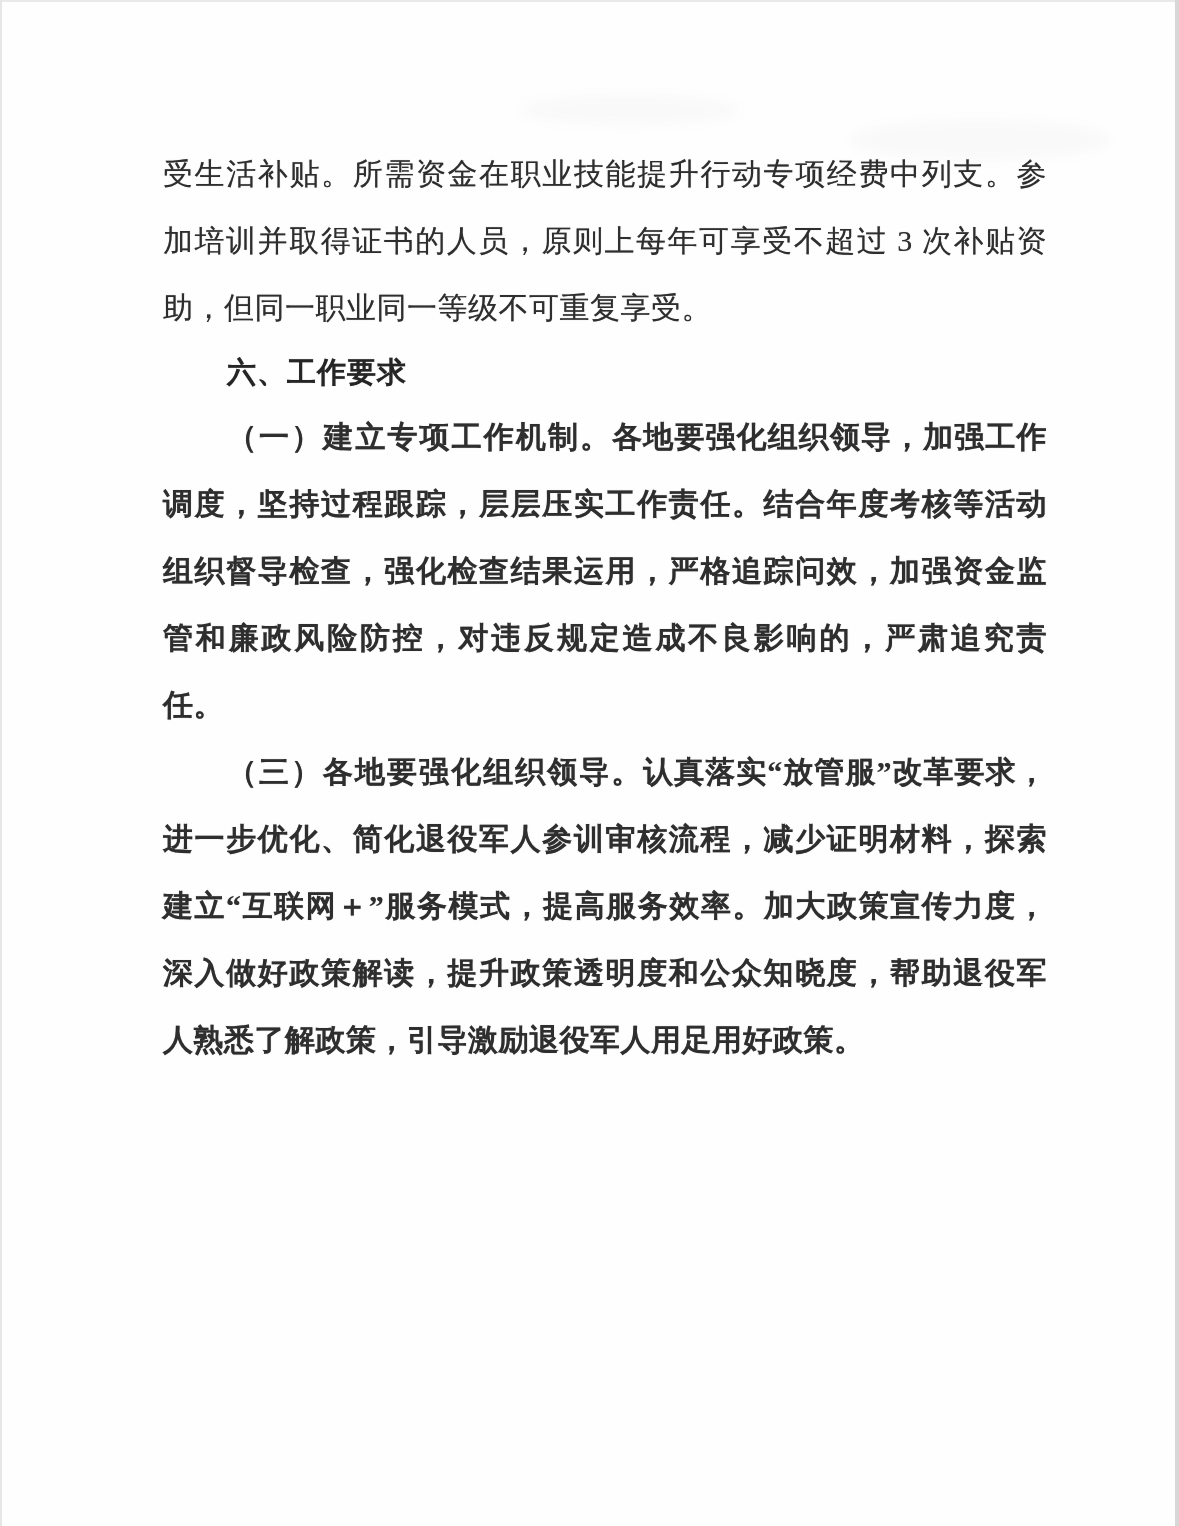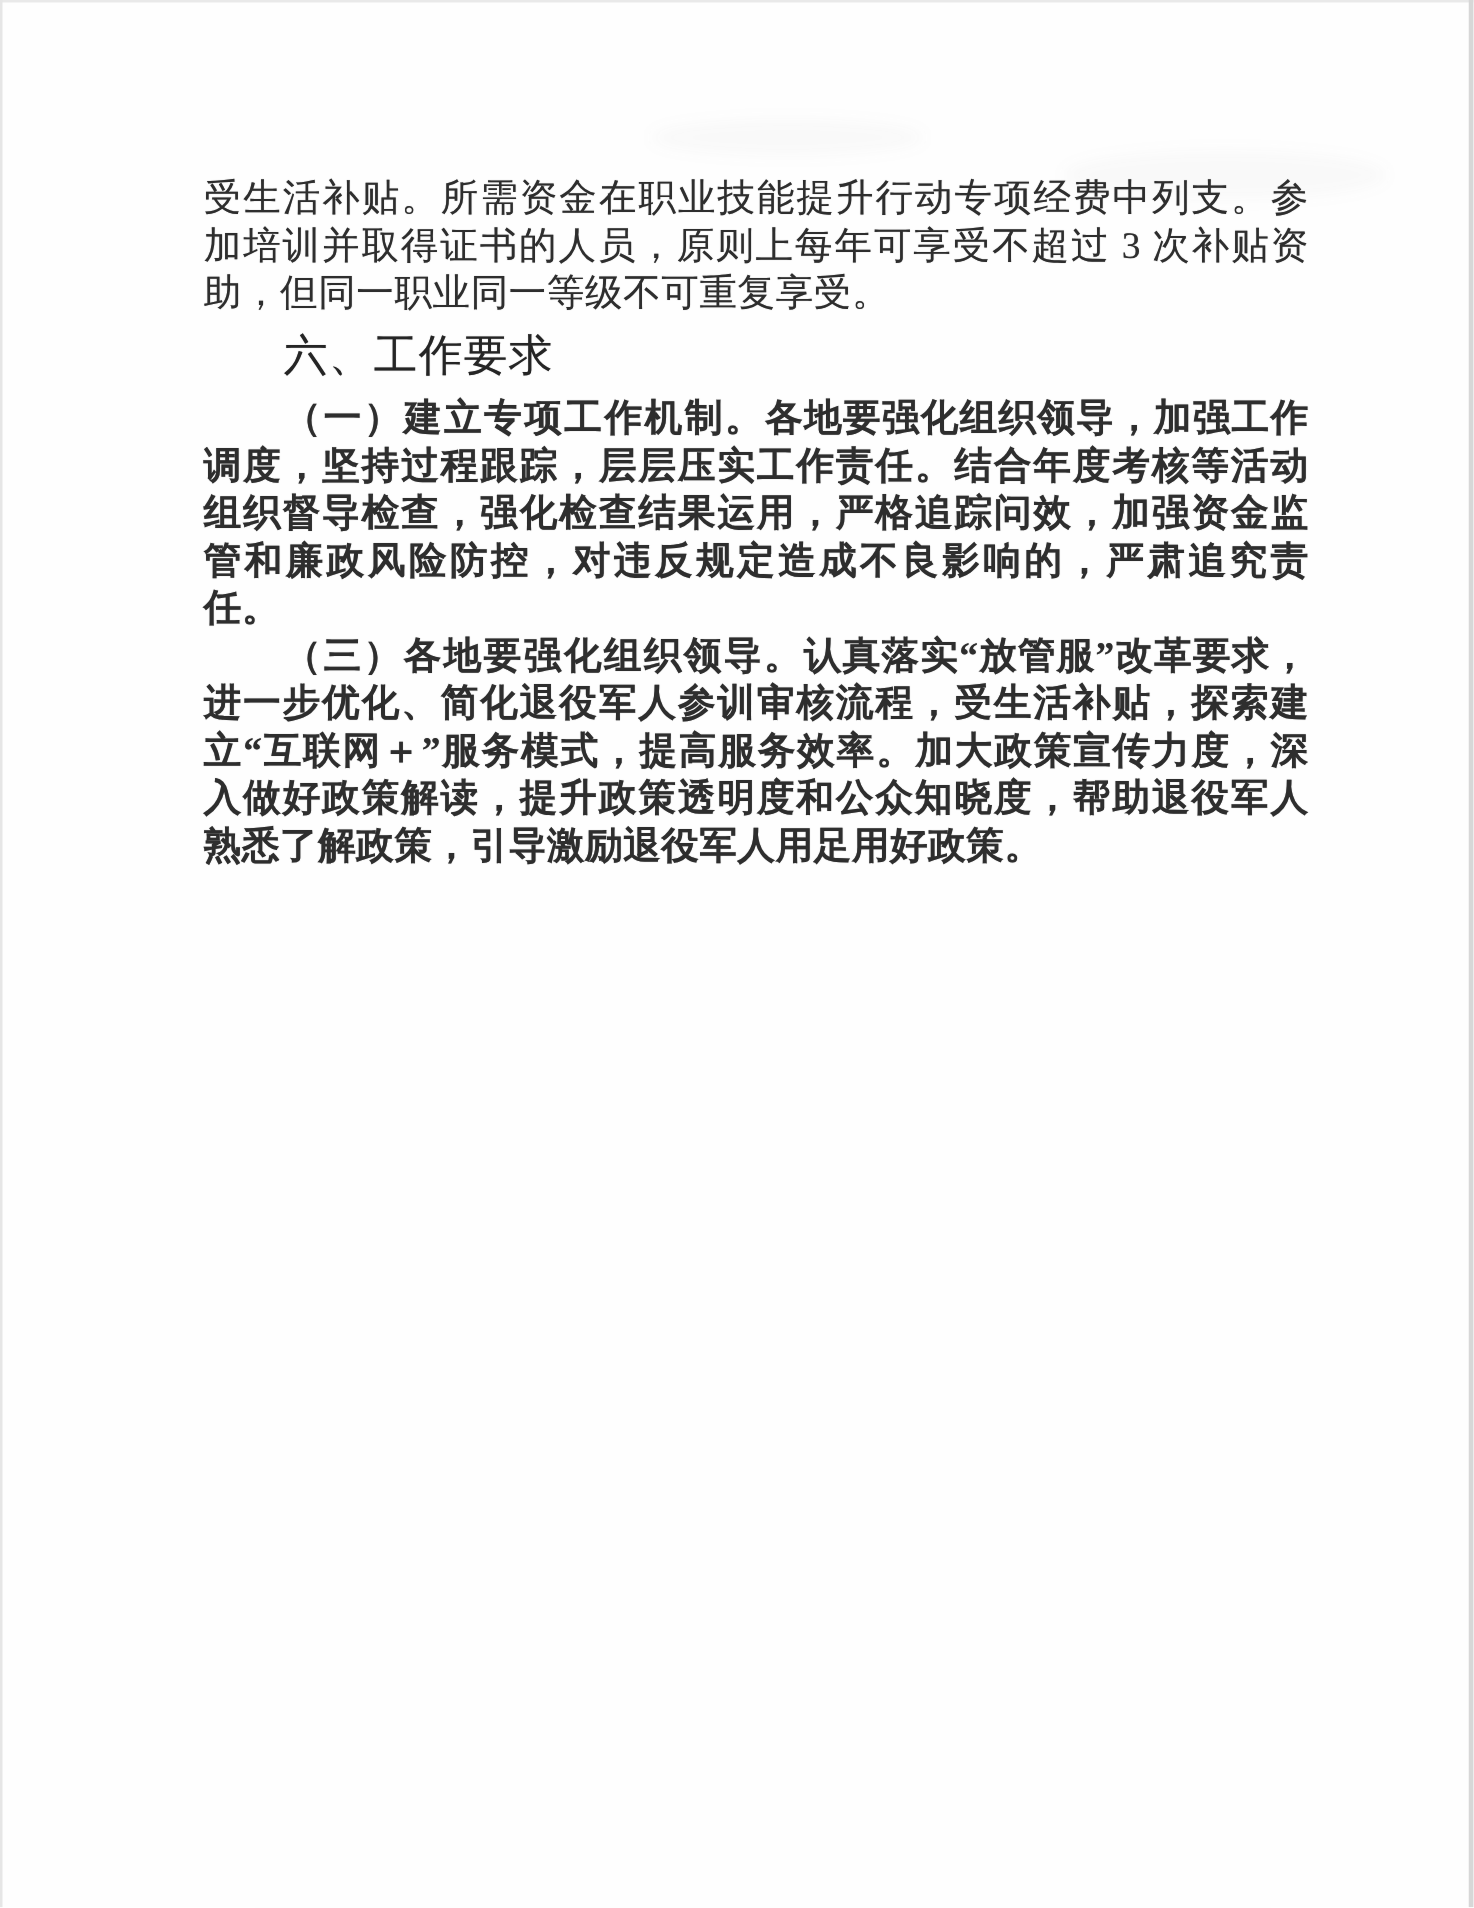--- a/index.html
+++ b/index.html
@@ -40,35 +40,35 @@
 
   .content {
     position: absolute;
     left: 163px;
     top: 140px;
     width: 884px;
   }
   .para {
     margin: 0;
     font-size: 30px;
-    line-height: 38px;
+    line-height: 67px;
     text-align: justify;
     letter-spacing: 0.5px;
     color: #2e2e2e;
     text-shadow: 0 0 0.7px rgba(40, 40, 40, 0.55);
   }
   .para.indent {
     text-indent: 64px;
     font-weight: bold;
   }
   .heading {
     margin: 0;
-    font-size: 35px;
+    font-size: 29px;
     line-height: 62px;
-    font-weight: normal;
+    font-weight: bold;
     font-family: "Liberation Sans", sans-serif;
     color: #252525;
     text-indent: 64px;
     letter-spacing: 1px;
     text-shadow: 0 0 0.7px rgba(30, 30, 30, 0.55);
   }
   .lead {
     letter-spacing: 1.5px;
   }
 </style>
@@ -85,16 +85,16 @@
 
   <div class="content">
 
     <p class="para">受生活补贴。所需资金在职业技能提升行动专项经费中列支。参加培训并取得证书的人员，原则上每年可享受不超过 3 次补贴资助，但同一职业同一等级不可重复享受。</p>
 
     <h2 class="heading">六、工作要求</h2>
 
     <p class="para indent"><span class="lead">（一）建立专项工作机制。</span><span>各地要强化组织领导，加强工作调度，坚持过程跟踪，层层压实工作责任。结合年度考核等活动组织督导检查，强化检查结果运用，严格追踪问效，加强资金监管和廉政风险防控，对违反规定造成不良影响的，严肃追究责任。</span></p>
 
 
-    <p class="para indent"><span class="lead">（三）各地要强化组织领导。</span><span>认真落实“放管服”改革要求，进一步优化、简化退役军人参训审核流程，受生活补贴，探索建立“互联网＋”服务模式，提高服务效率。加大政策宣传力度，深入做好政策解读，提升政策透明度和公众知晓度，帮助退役军人熟悉了解政策，引导激励退役军人用足用好政策。</span></p>
+    <p class="para indent"><span class="lead">（三）各地要强化组织领导。</span><span>认真落实“放管服”改革要求，进一步优化、简化退役军人参训审核流程，减少证明材料，探索建立“互联网＋”服务模式，提高服务效率。加大政策宣传力度，深入做好政策解读，提升政策透明度和公众知晓度，帮助退役军人熟悉了解政策，引导激励退役军人用足用好政策。</span></p>
 
   </div>
 </div>
 
 </body></html>

